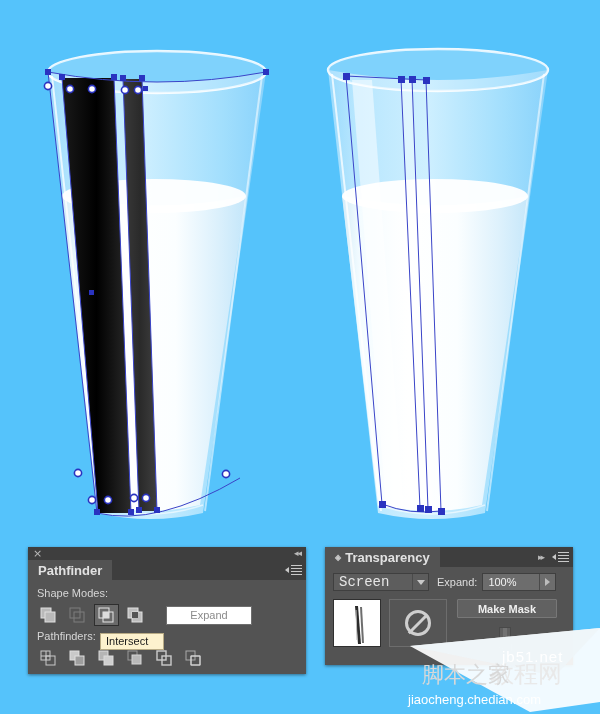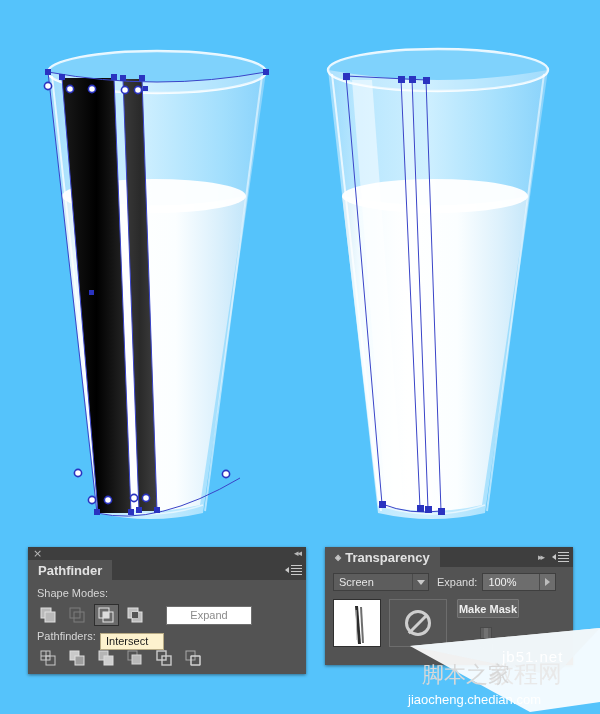--- a/index.html
+++ b/index.html
@@ -119,21 +119,21 @@
 
   
   .tp-row { display: flex; align-items: center; margin-bottom: 8px; }
   .combo {
     width: 96px; height: 18px;
     background: #5d5d5d;
     border: 1px solid #3f3f3f;
     display: flex; align-items: center;
     position: relative;
   }
-  .combo span.val { padding-left: 5px; font-size: 11px; color: #e6e6e6; }
+  .combo span.val { padding-left: 5px; font-size: 14px; color: #e6e6e6; font-family: Liberation Mono, monospace; }
   .combo .combo-arrow {
     position: absolute; right: 0; top: 0; bottom: 0; width: 16px;
     border-left: 1px solid #4a4a4a;
     display:flex; align-items:center; justify-content:center;
   }
   .caret-down { width:0;height:0;border-left:4px solid transparent;border-right:4px solid transparent;border-top:5px solid #c9c9c9; }
   .caret-right { width:0;height:0;border-top:4px solid transparent;border-bottom:4px solid transparent;border-left:5px solid #bdbdbd; }
 
   .tp-label { margin: 0 5px 0 8px; font-size: 11px; color: #dedede; }
   .numfield {
@@ -169,21 +169,21 @@
     border: 3px solid #cfcfcf;
     position: relative;
   }
   .no-symbol::after {
     content: ""; position: absolute;
     left: 50%; top: -2px; width: 3px; height: 26px;
     background: #cfcfcf; transform: translateX(-50%) rotate(45deg);
   }
   .tp-right { margin-left: 10px; }
   .make-mask-btn {
-    width: 62px; height: 19px;
+    width: 100px; height: 19px;
     border: 1px solid #777;
     background: #616161;
     color: #efefef;
     font-size: 11px; font-weight: bold;
     display: flex; align-items: center; justify-content: center;
     border-radius: 1px;
   }
   .clip-row { display: flex; align-items: center; margin-top: 9px; opacity: 0.55; flex-direction: column; }
   .clip-box {
     width: 12px; height: 12px;

